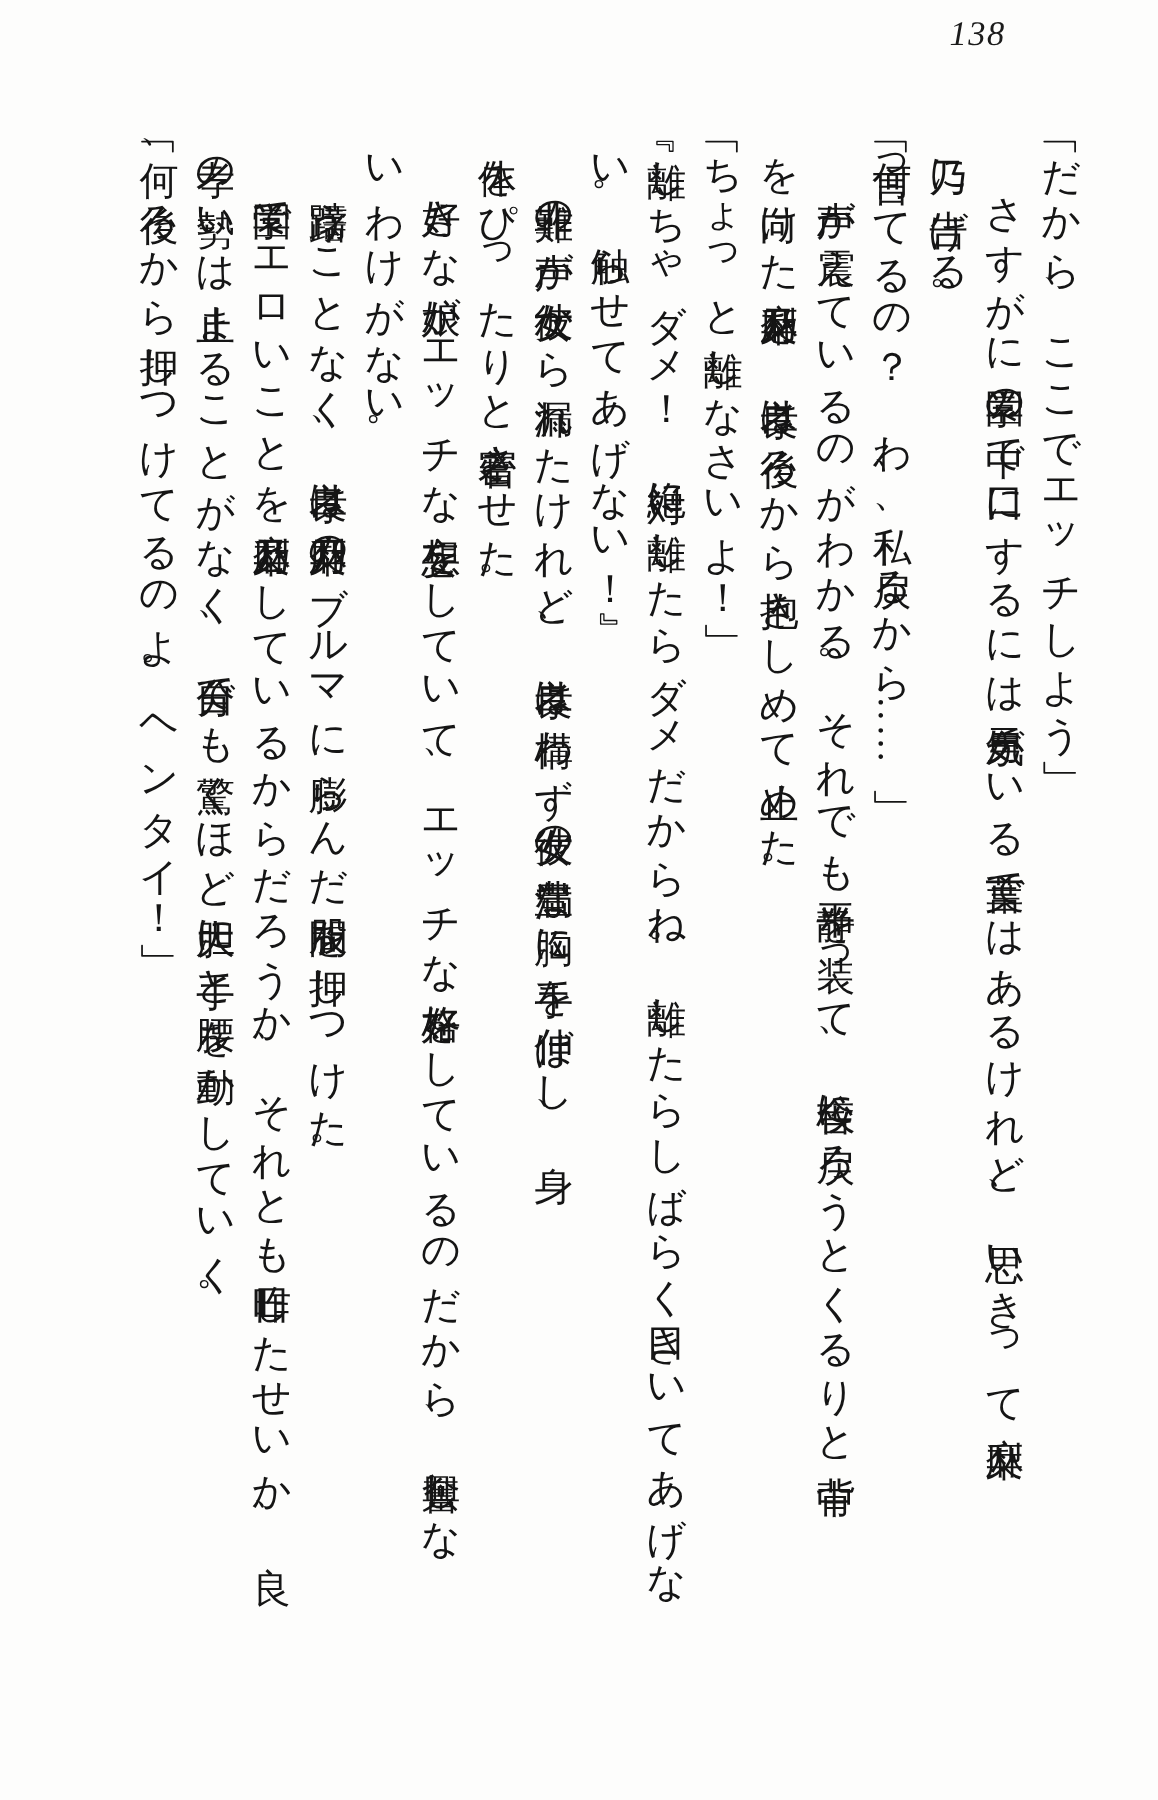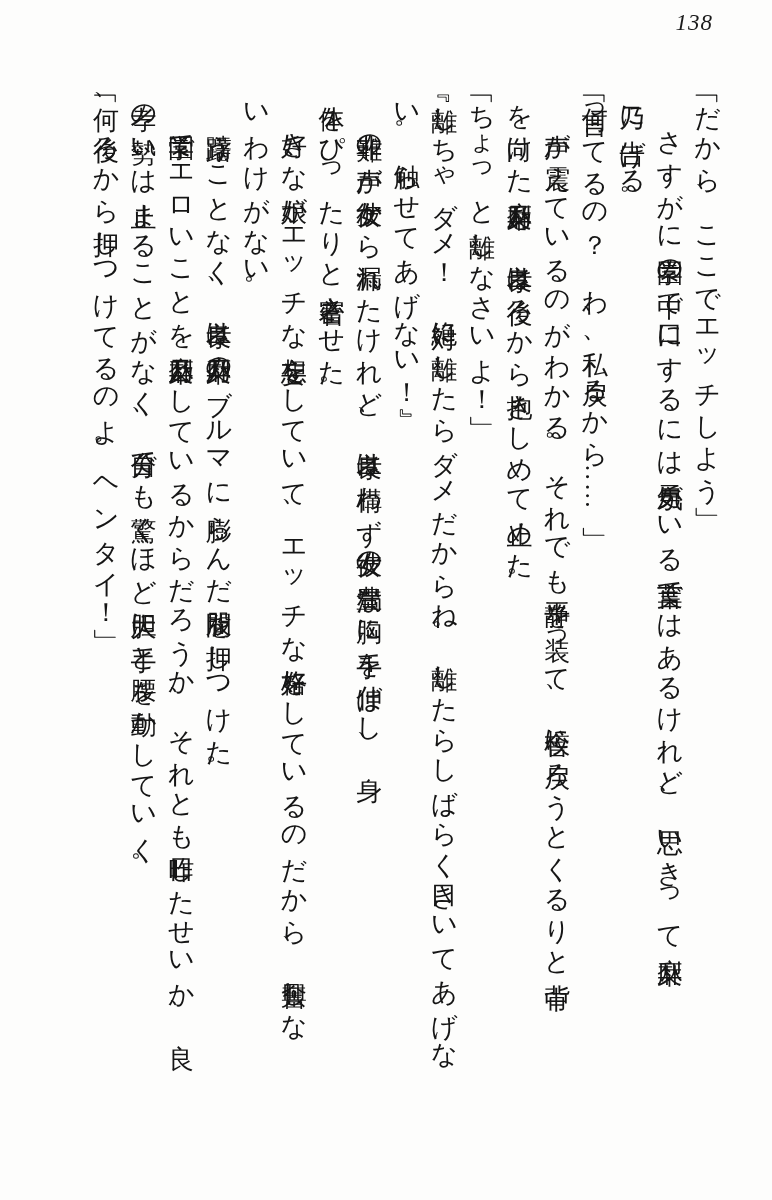--- a/index.html
+++ b/index.html
@@ -13,21 +13,21 @@
     height: 1200px;
     background: #fdfdfc;
     overflow: hidden;
     font-family: "Liberation Serif", "DejaVu Serif", serif;
   }
   .page-number {
     position: absolute;
     top: 10px;
     left: 633px;
     width: 80px;
-    text-align: right;
+    text-align: left;
     font-size: 23px;
     font-style: italic;
     letter-spacing: 1px;
     color: #1b1b1b;
   }
   .text-block {
     position: absolute;
     top: 86px;
     right: 46px;
     height: 1034px;

